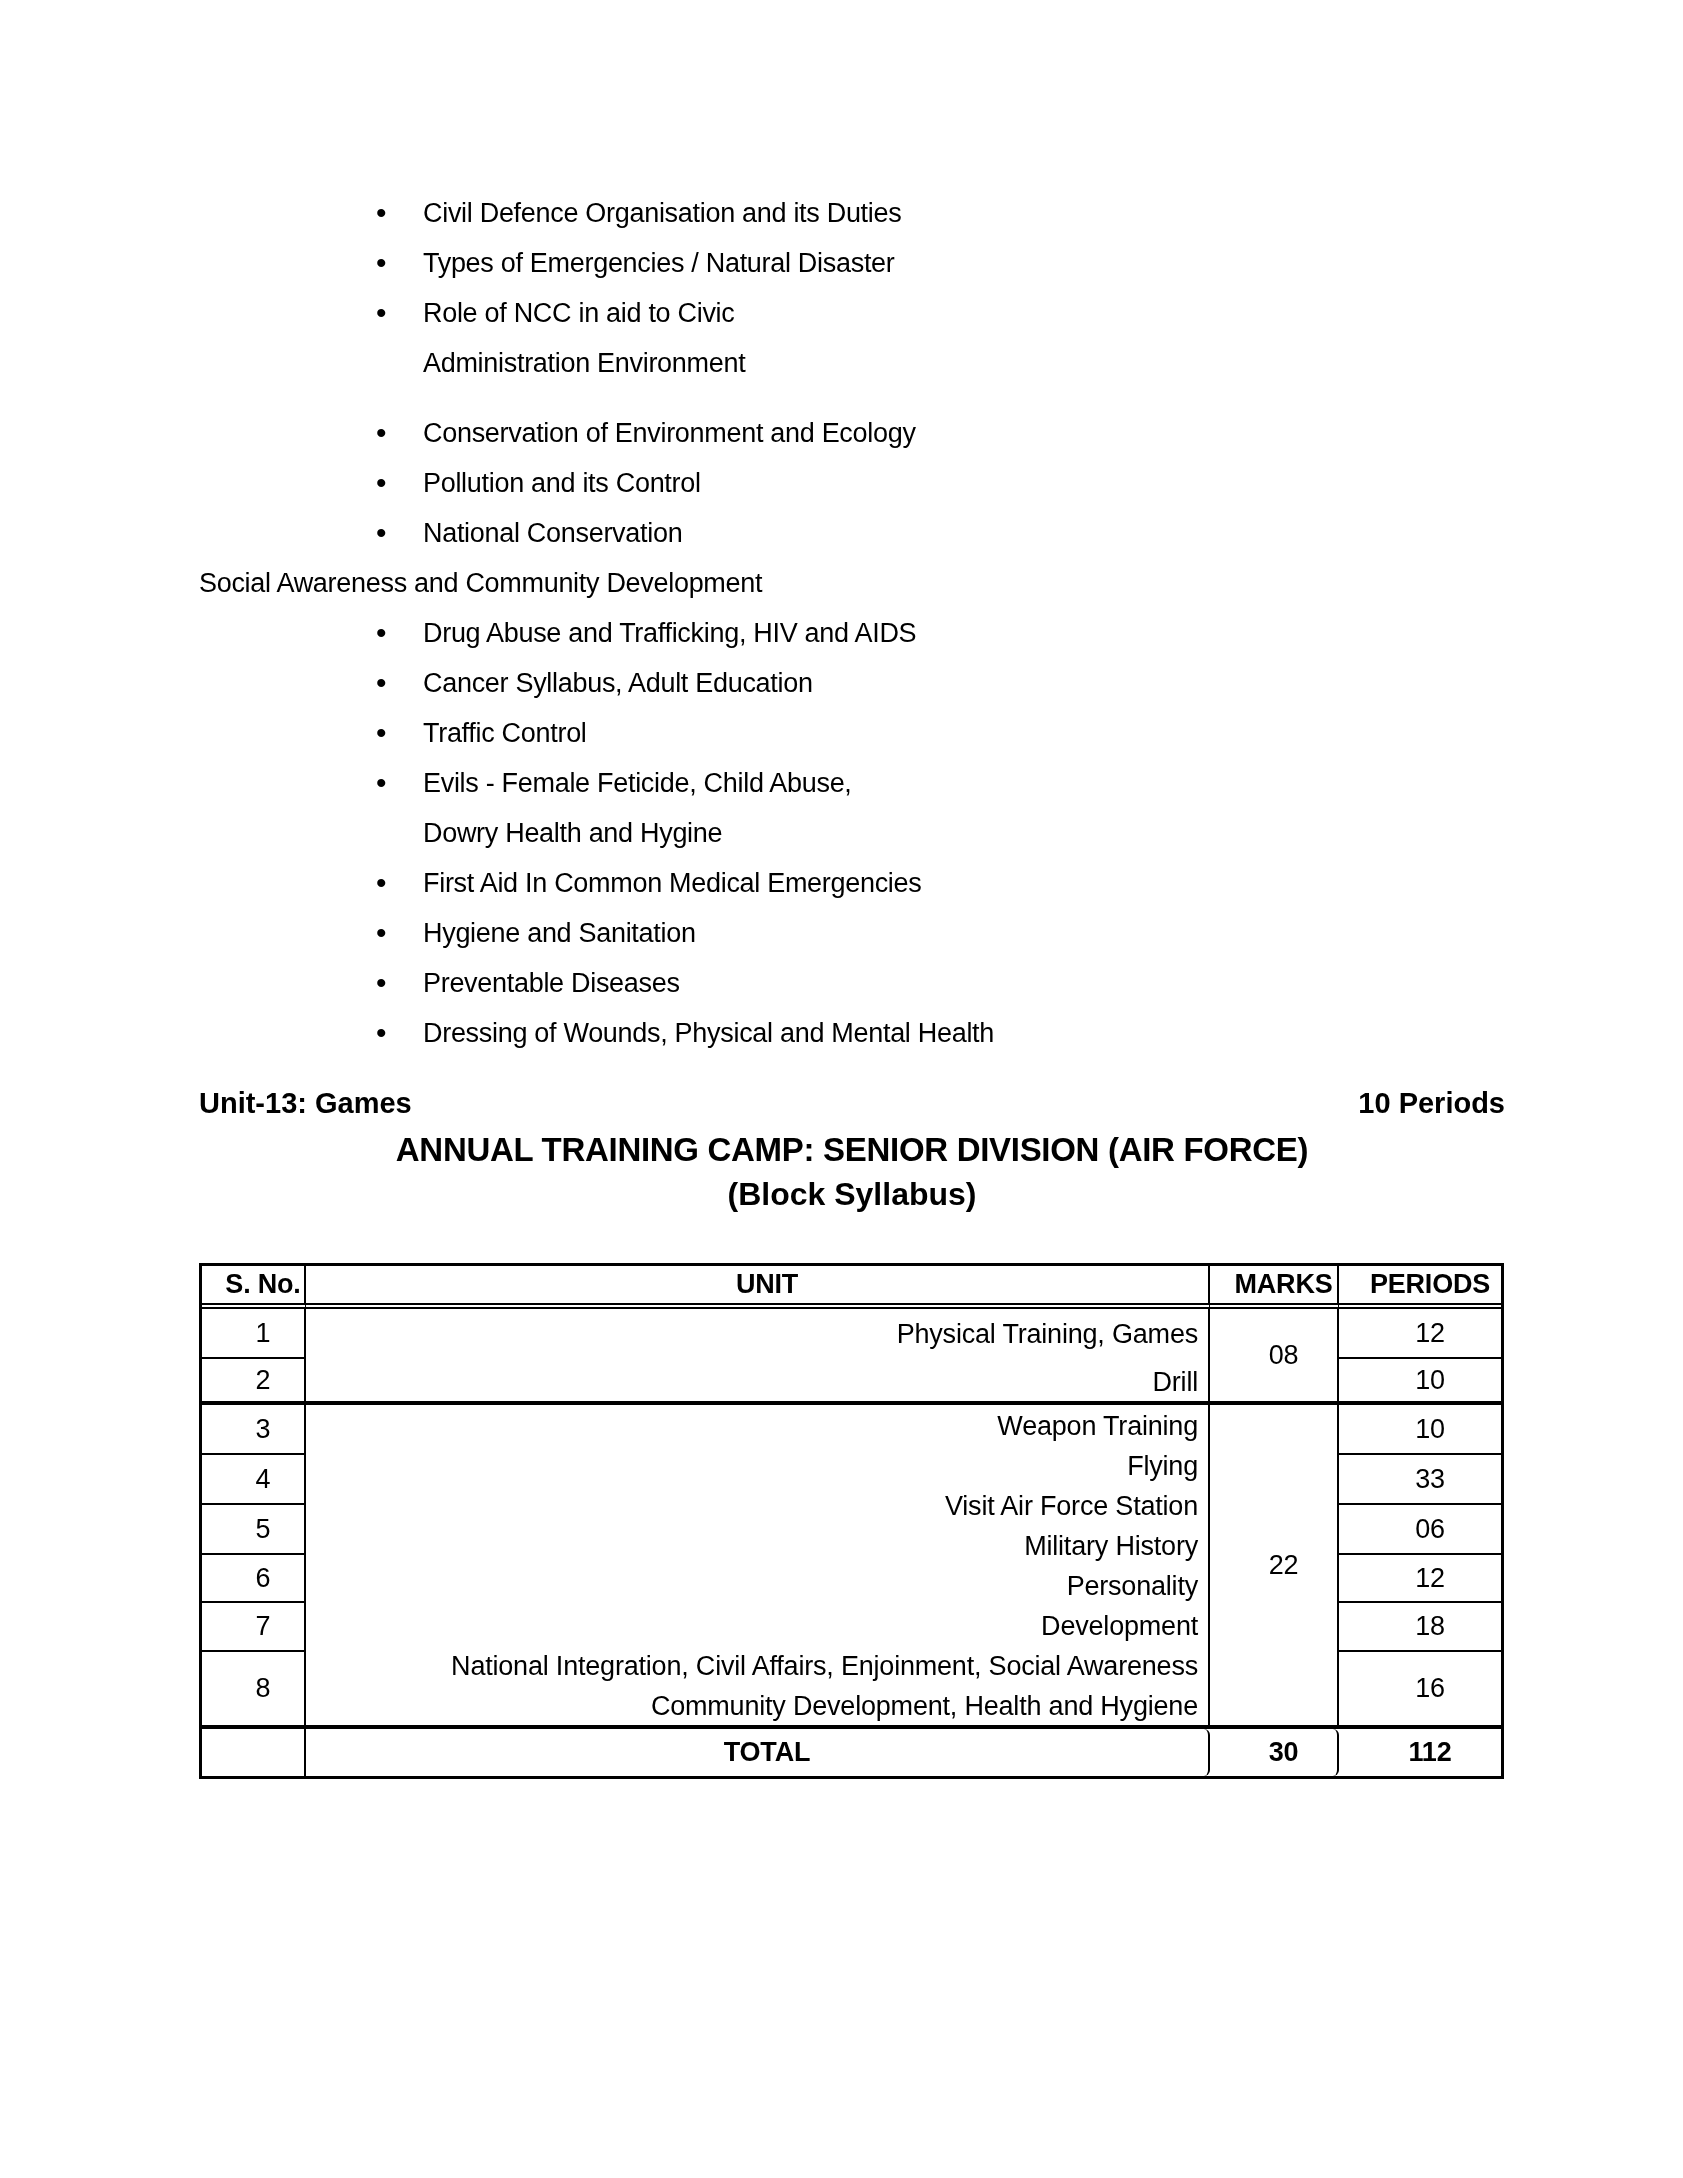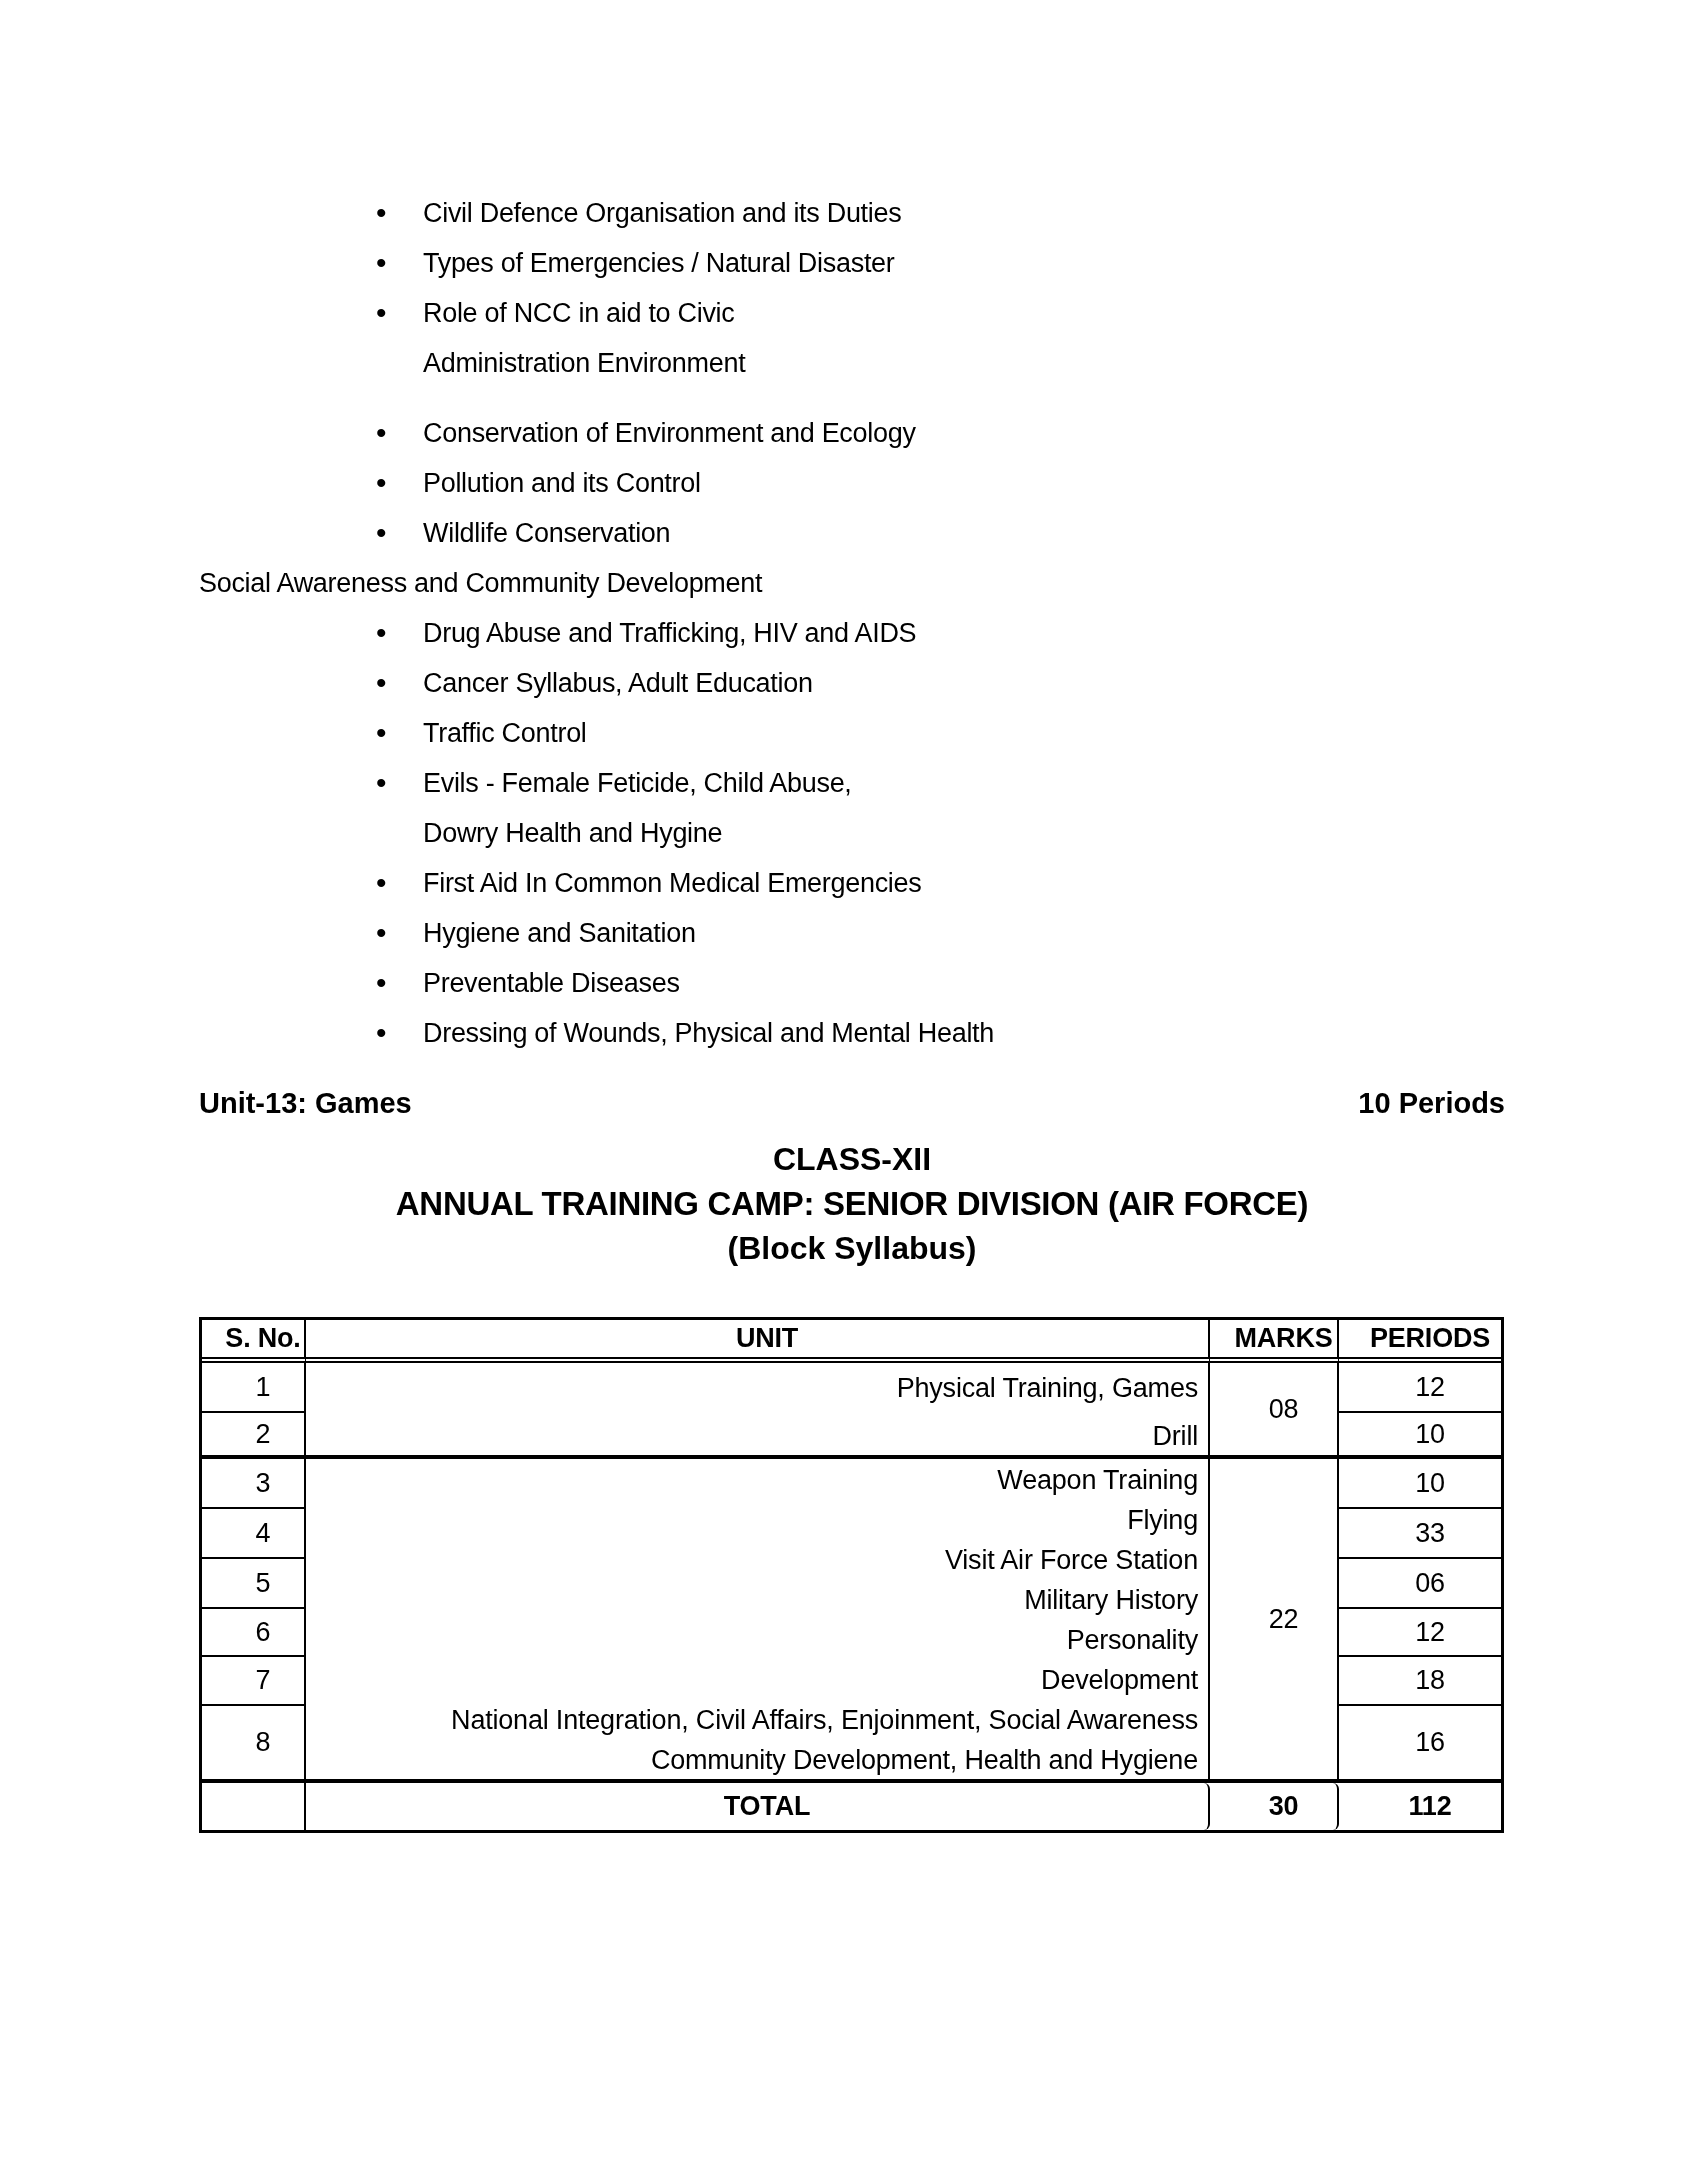--- a/index.html
+++ b/index.html
@@ -119,21 +119,21 @@
       </div>
       <div class="bitem">
         <span class="bdot">•</span>
         <div class="blines">
           <div>Pollution and its Control</div>
         </div>
       </div>
       <div class="bitem">
         <span class="bdot">•</span>
         <div class="blines">
-          <div>Wildlife Conservation</div>
+          <div>National Conservation</div>
         </div>
       </div>
     </div>
 
     
     <div class="section-line">Social Awareness and Community Development</div>
 
     
     <div>
       <div class="bitem">
@@ -188,21 +188,20 @@
     </div>
 
     
     <div class="unit-row">
       <span>Unit-13: Games</span>
       <span>10 Periods</span>
     </div>
 
     
     <div class="headings">
-      <div class="h-class">CLASS-XII</div>
       <div class="h-camp">ANNUAL TRAINING CAMP: SENIOR DIVISION (AIR FORCE)</div>
       <div class="h-block">(Block Syllabus)</div>
     </div>
 
     
     <div class="syl-table">
 
       <div class="cell hdr" style="grid-area:1/1/2/2">S. No.</div>
       <div class="cell hdr" style="grid-area:1/2/2/3">UNIT</div>
       <div class="cell hdr" style="grid-area:1/3/2/4">MARKS</div>

